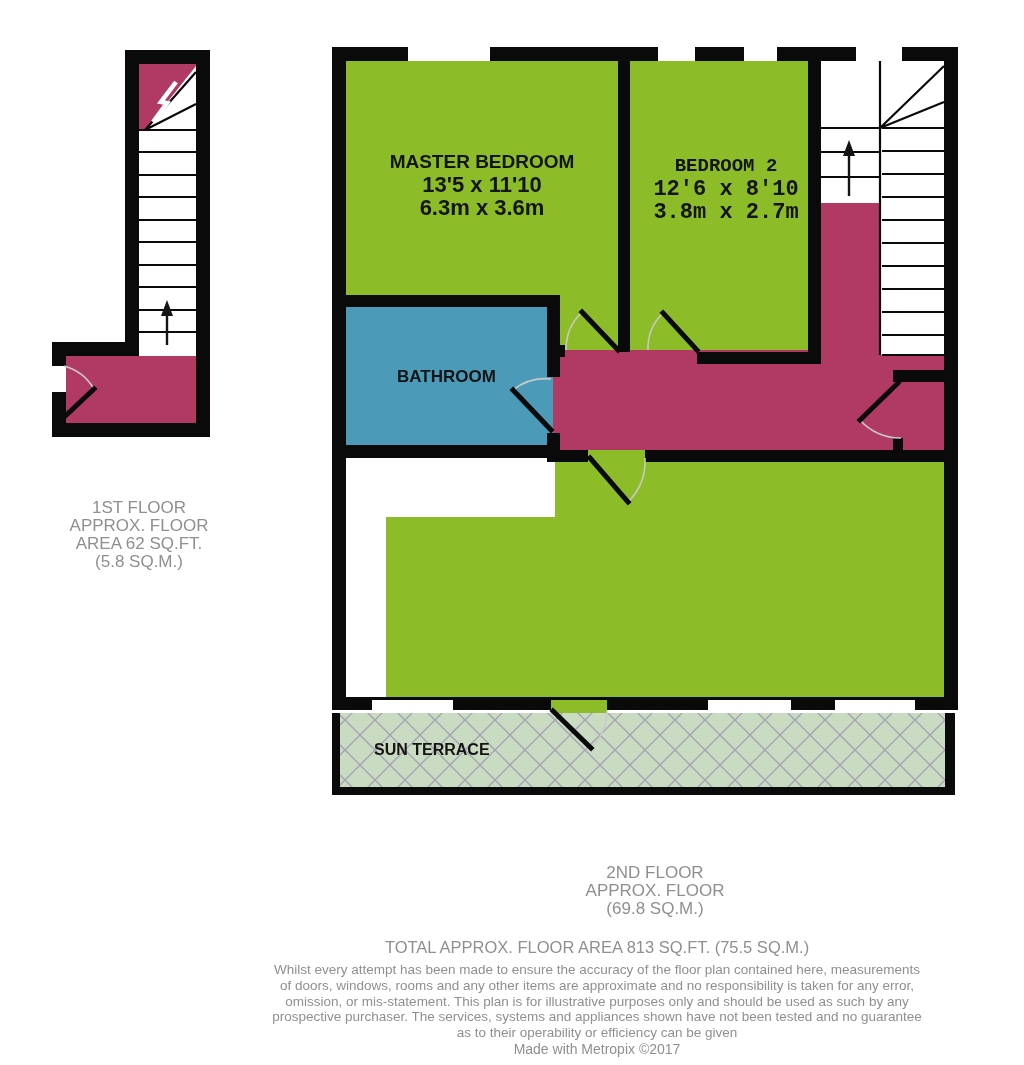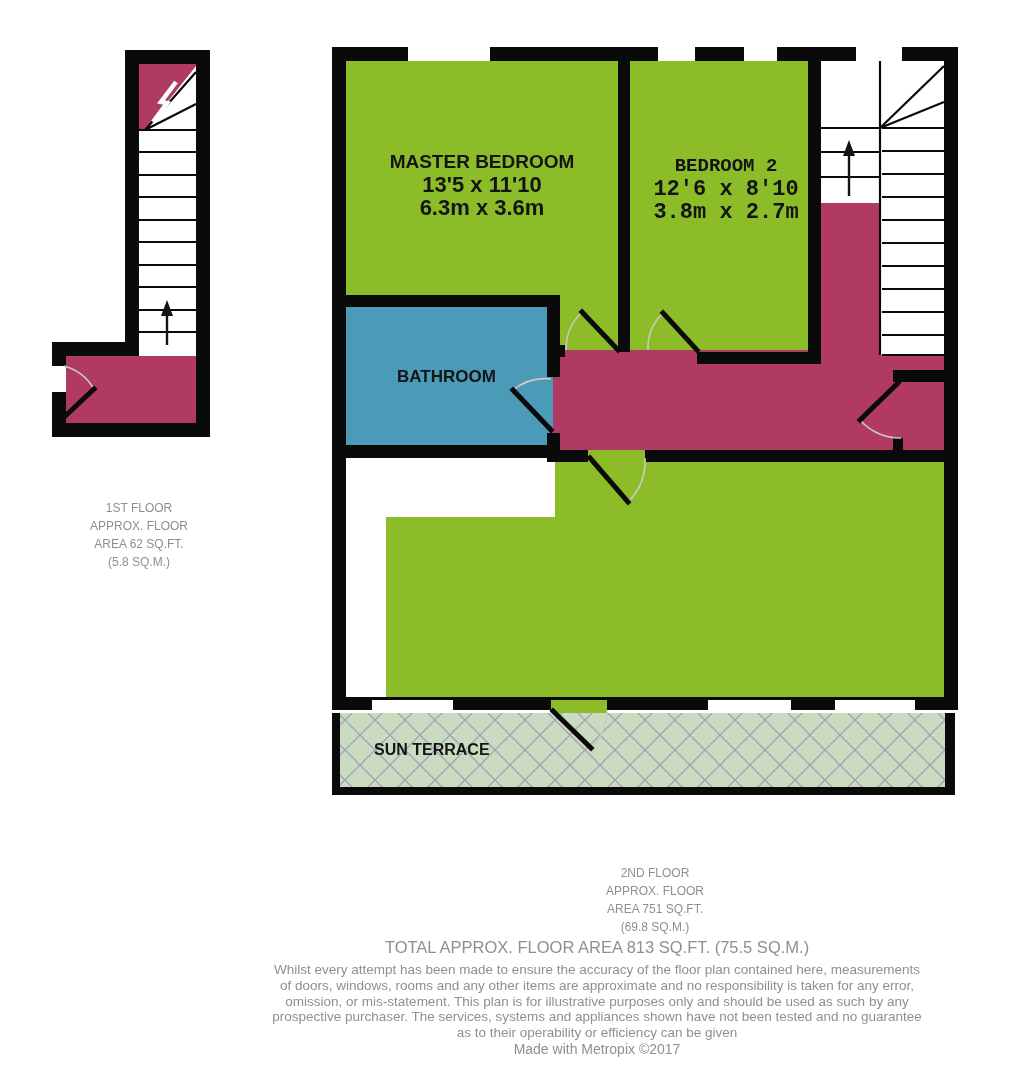--- a/index.html
+++ b/index.html
@@ -17,21 +17,21 @@
   .tread{stroke:var(--wall,#0a0a0a);stroke-width:2.2;fill:none;}
   .leaf{stroke:var(--wall,#0a0a0a);stroke-width:5;fill:none;stroke-linecap:square;}
   .arc{stroke:#c9c9c9;stroke-width:1.6;fill:none;}
   .zig{stroke:#ffffff;stroke-width:4.5;fill:none;stroke-linejoin:miter;}
   .latline{stroke:var(--lattice,#a4a2b4);stroke-width:1.4;}
 
   .lbl{position:absolute;text-align:center;color:var(--room_text,#141414);font-weight:bold;}
   .room-title{font-size:19px;line-height:23px;}
   .room-dims{font-size:22px;line-height:23px;}
   .gray{position:absolute;color:var(--caption_gray,#8f8f8f);text-align:center;font-weight:normal;}
-  .cap{font-size:12px;line-height:18px;text-align:center;}
+  .cap{font-size:17px;line-height:18px;text-align:center;}
   .total{font-size:16.5px;line-height:19px;}
   .disc{font-size:13.5px;line-height:15.8px;}
   .credit{font-size:14px;line-height:16px;}
 </style>
 </head>
 <body>
 
 <div id="canvas">
 
   <svg id="plan-svg" width="1024" height="1065" viewBox="0 0 1024 1065">
@@ -180,21 +180,20 @@
   <div class="gray cap" style="left:29px;top:499px;width:220px;">
     <div>1ST FLOOR</div>
     <div>APPROX. FLOOR</div>
     <div>AREA 62 SQ.FT.</div>
     <div>(5.8 SQ.M.)</div>
   </div>
 
   <div class="gray cap" style="left:505px;top:864px;width:300px;">
     <div>2ND FLOOR</div>
     <div>APPROX. FLOOR</div>
-    <div>AREA 751 SQ.FT.</div>
     <div>(69.8 SQ.M.)</div>
   </div>
 
   <div class="gray total" style="left:97px;top:938px;width:1000px;">TOTAL APPROX. FLOOR AREA 813 SQ.FT. (75.5 SQ.M.)</div>
 
   <div class="gray disc" style="left:147px;top:962px;width:900px;">
     <div>Whilst every attempt has been made to ensure the accuracy of the floor plan contained here, measurements</div>
     <div>of doors, windows, rooms and any other items are approximate and no responsibility is taken for any error,</div>
     <div>omission, or mis-statement. This plan is for illustrative purposes only and should be used as such by any</div>
     <div>prospective purchaser. The services, systems and appliances shown have not been tested and no guarantee</div>

